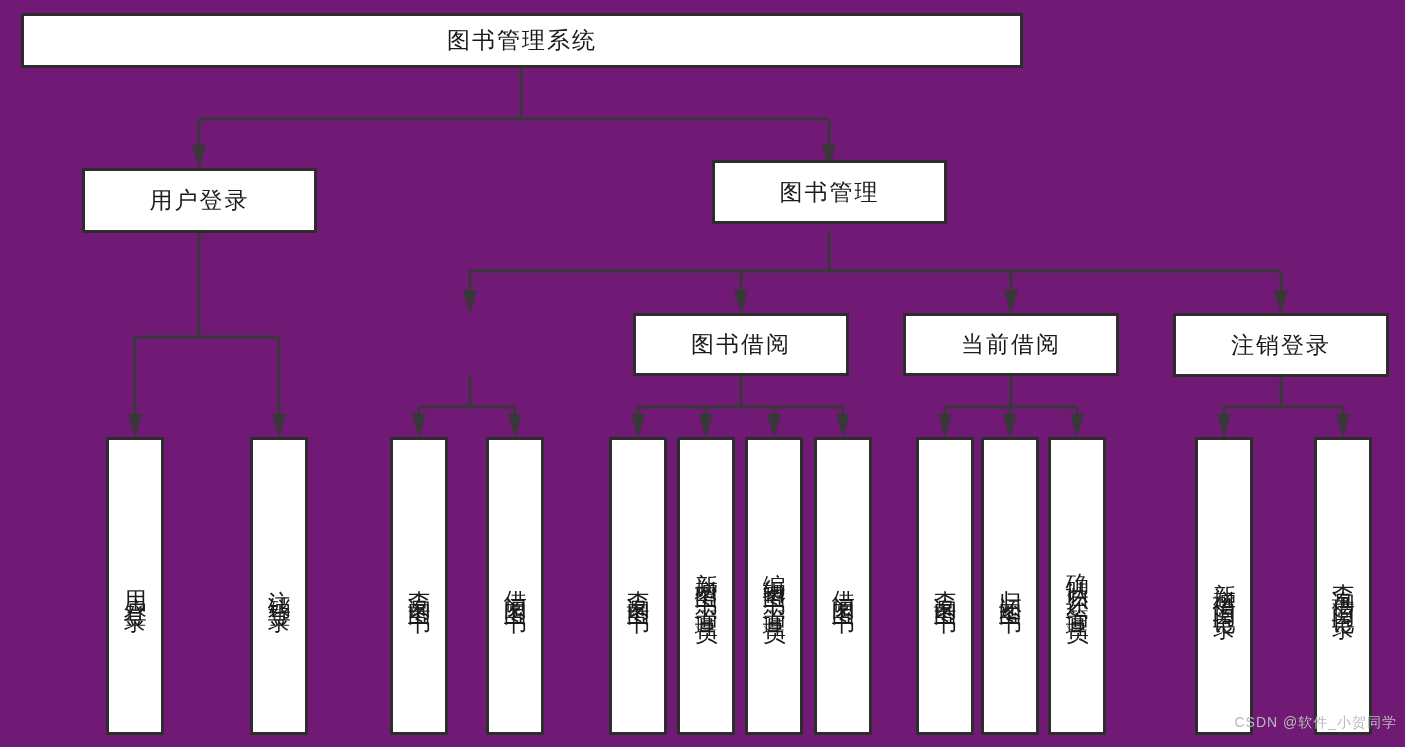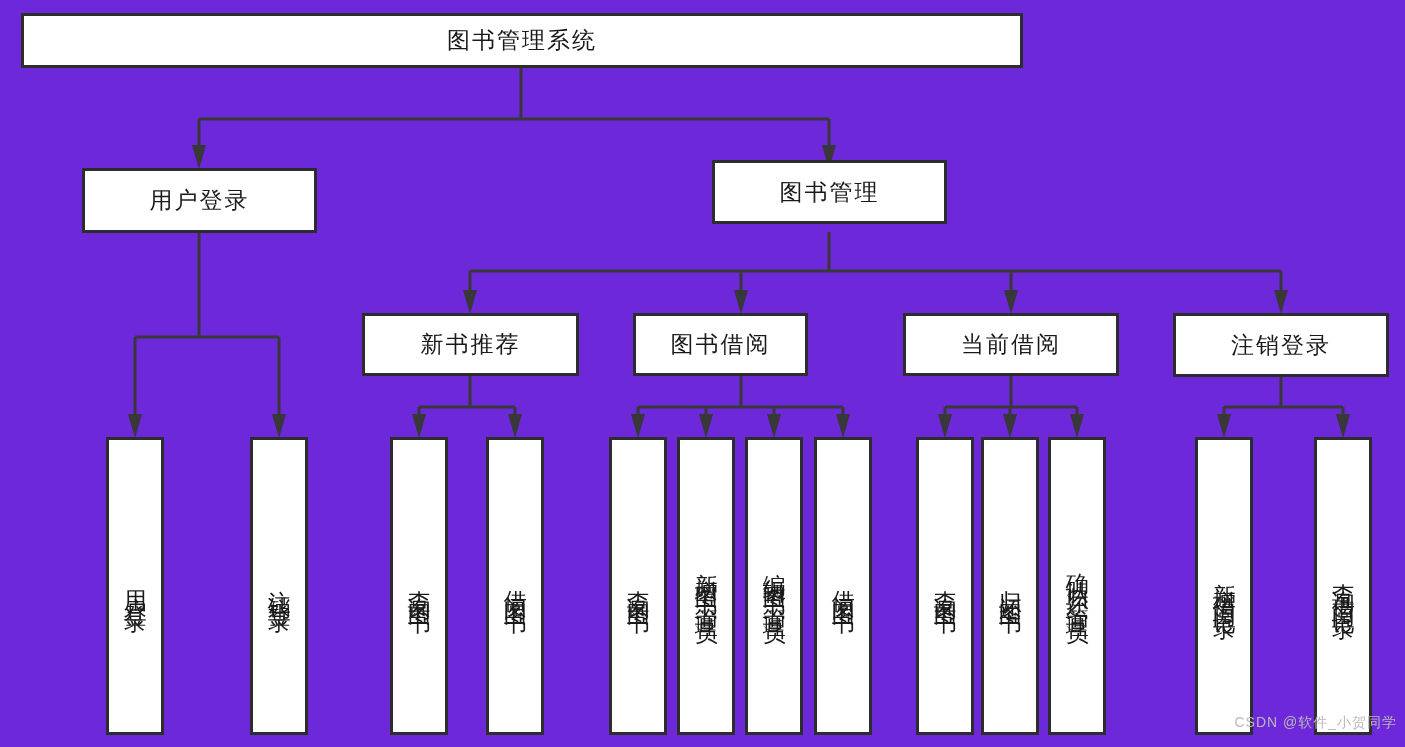--- a/index.html
+++ b/index.html
@@ -1,20 +1,20 @@
 <!DOCTYPE html>
 <html><head>
 <meta charset="utf-8">
 <style>
   html, body { margin: 0; padding: 0; background: #ffffff; }
   .canvas {
     position: relative;
     width: 1405px;
     height: 747px;
-    background: #6d28d9;
+    background: #701a75;
     font-family: "Liberation Sans", sans-serif;
     overflow: hidden;
   }
   svg.wires { position: absolute; left: 0; top: 0; }
   .box {
     position: absolute;
     background: #ffffff;
     border: 3px solid #2d2d2d;
     box-sizing: border-box;
     display: flex;
@@ -33,21 +33,21 @@
     font-size: 23px;
     letter-spacing: 7px;
     line-height: 1.1;
     white-space: nowrap;
   }
   
   .n-root   { left: 21px;   top: 13px;  width: 1002px; height: 55px; }
   .n-login  { left: 82px;   top: 168px; width: 235px;  height: 65px; }
   .n-mgmt   { left: 712px;  top: 160px; width: 235px;  height: 64px; }
   .n-nbr    { left: 362px;  top: 313px; width: 217px;  height: 63px; }
-  .n-bb     { left: 633px;  top: 313px; width: 175px;  height: 63px; }
+  .n-bb     { left: 633px;  top: 313px; width: 216px;  height: 63px; }
   .n-cb     { left: 903px;  top: 313px; width: 216px;  height: 63px; align-items: center; }
   .n-br     { left: 1173px; top: 313px; width: 216px;  height: 64px; }
   .leaf { top: 437px; width: 58px; height: 298px; }
   .l1  { left: 106px; }
   .l2  { left: 250px; }
   .l3  { left: 390px; }
   .l4  { left: 486px; }
   .l5  { left: 609px; }
   .l6  { left: 677px; }
   .l7  { left: 745px; }
@@ -113,23 +113,20 @@
     <span>图书管理系统</span>
   </div>
 
   <div class="box h n-login">
     <span>用户登录</span>
   </div>
   <div class="box h n-mgmt">
     <span>图书管理</span>
   </div>
 
-  <div class="box h n-nbr">
-    <span>新书推荐</span>
-  </div>
   <div class="box h n-bb">
     <span>图书借阅</span>
   </div>
   <div class="box h n-cb">
     <span>当前借阅</span>
   </div>
   <div class="box h n-br">
     <span>注销登录</span>
   </div>
 

